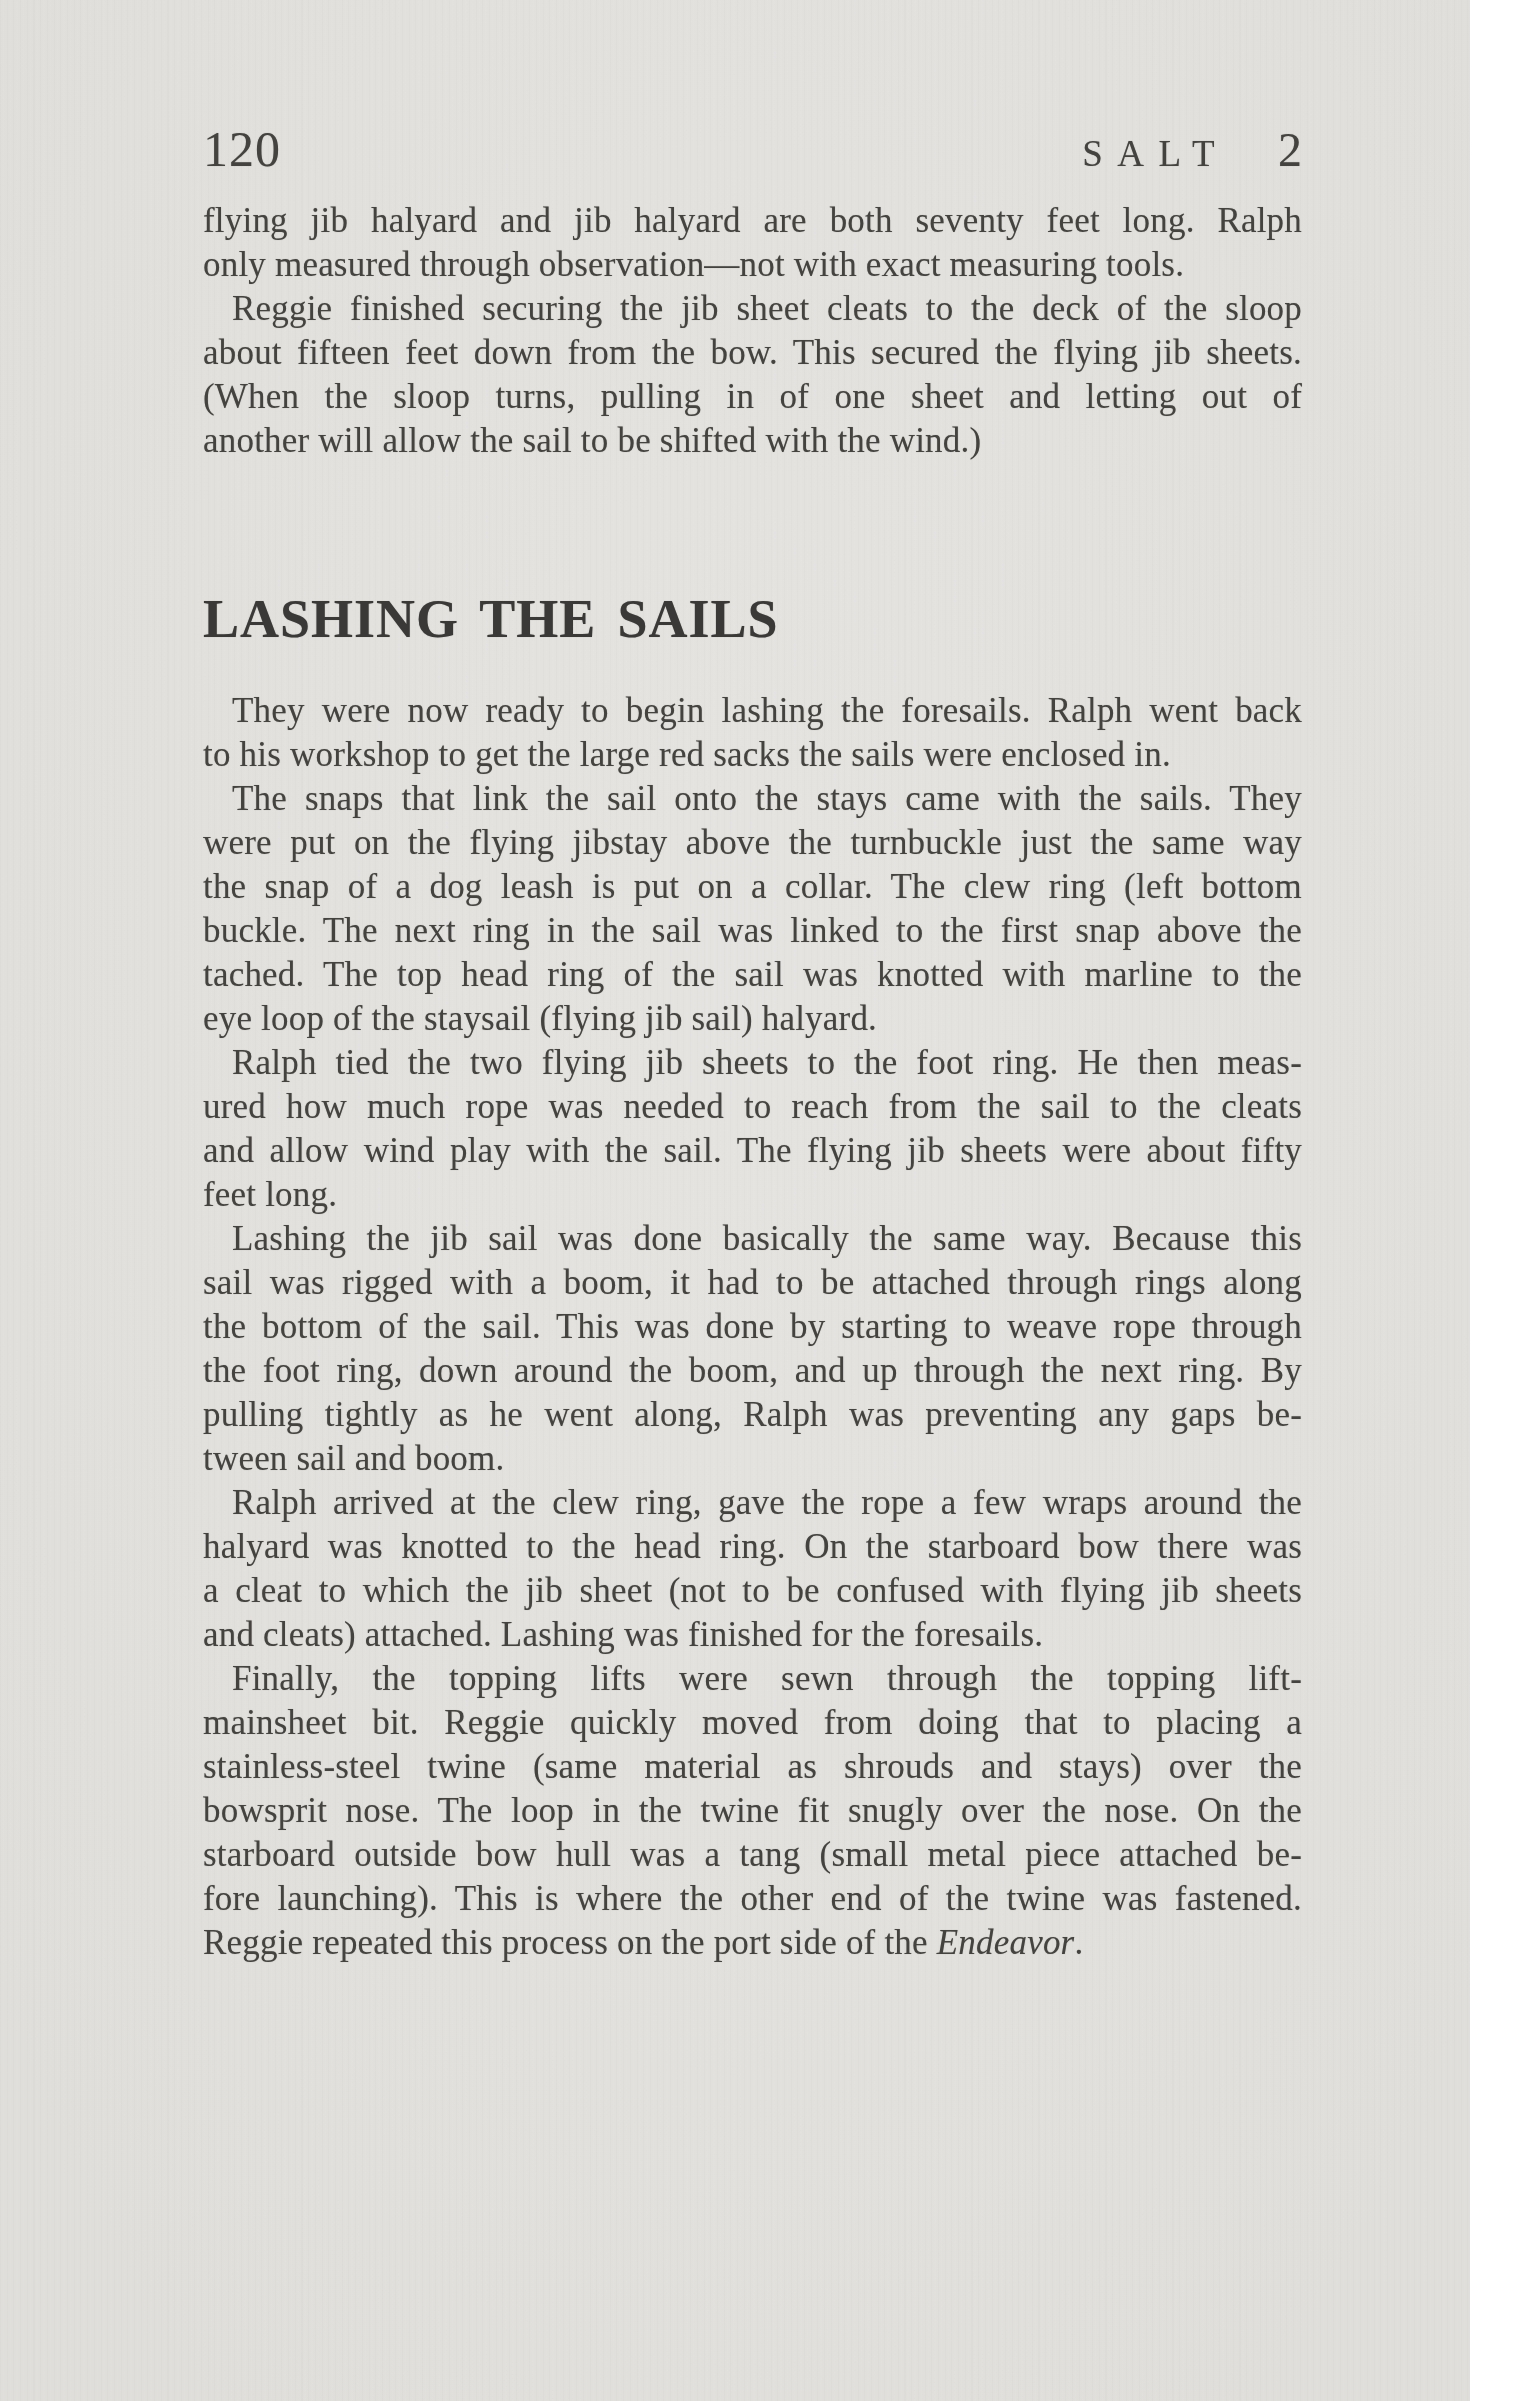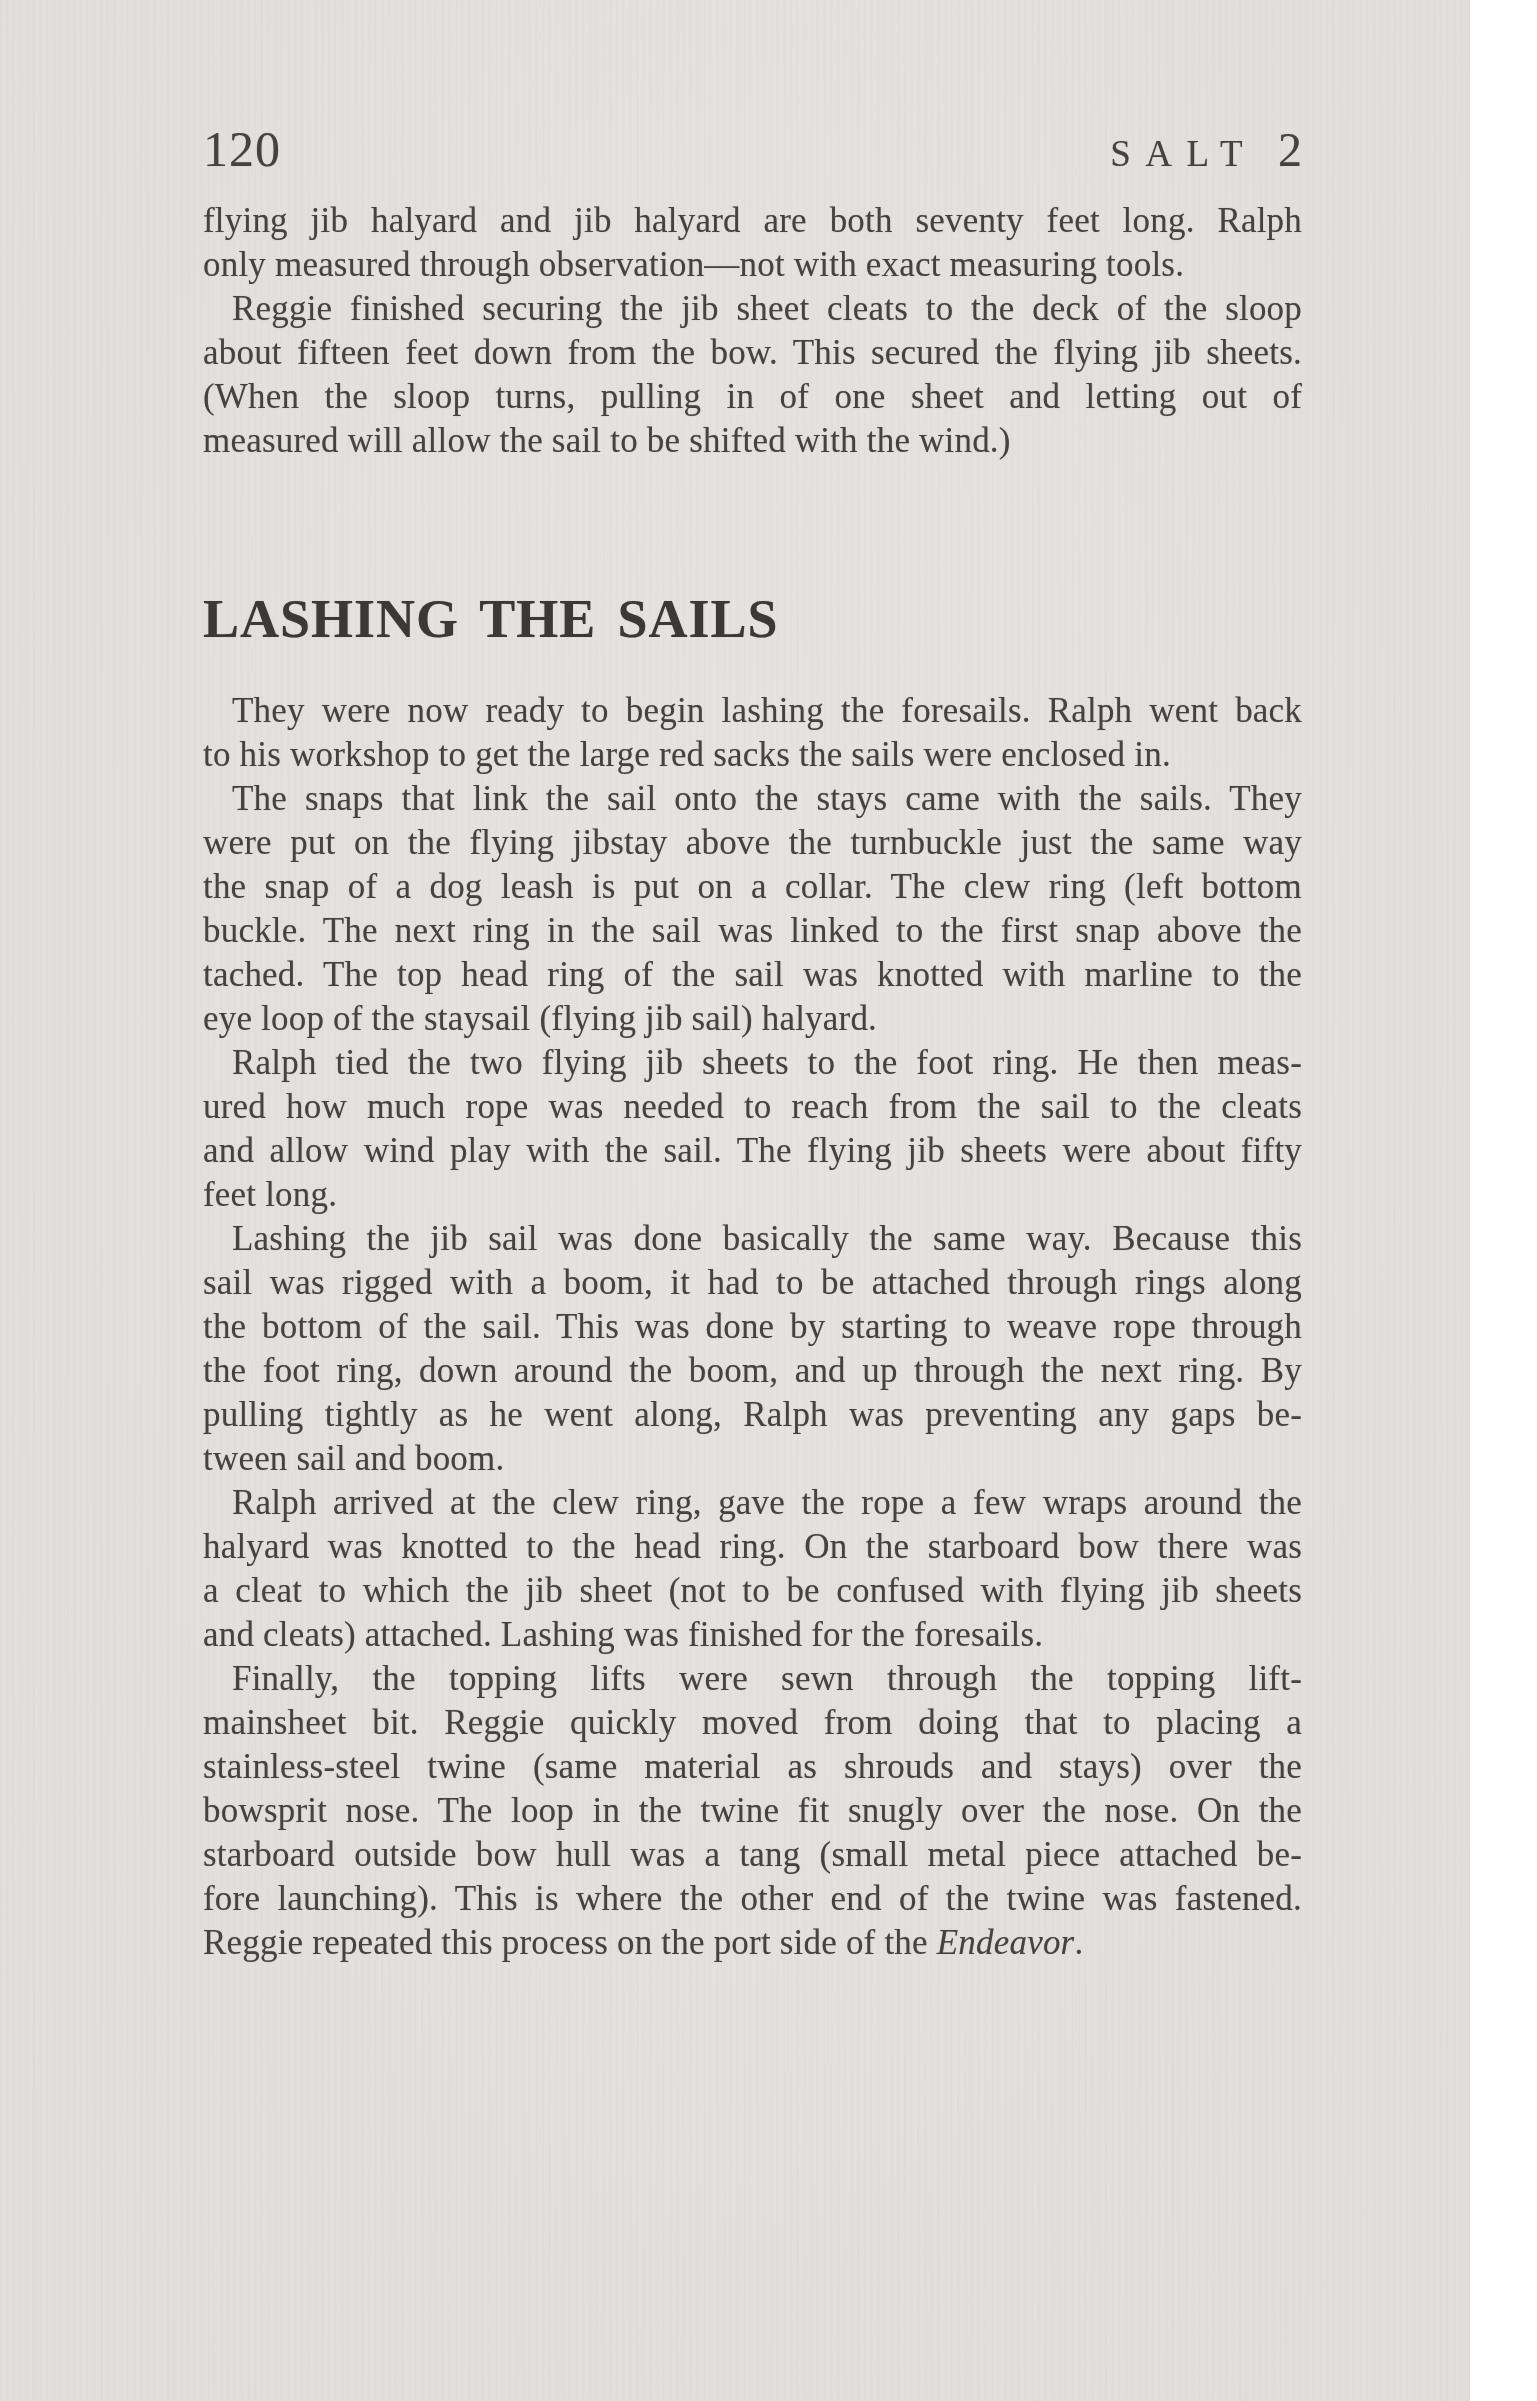--- a/index.html
+++ b/index.html
@@ -36,20 +36,21 @@
     height: 58px;
   }
   .folio {
     font-size: 50px;
     letter-spacing: 1px;
     text-shadow: 0 0 1px rgba(64,63,60,0.35);
   }
   .running-right {
     display: inline-flex;
     align-items: baseline;
+    gap: 28px;
   }
   .salt {
     font-size: 37px;
     letter-spacing: 14.4px;
     text-shadow: 0 0 1px rgba(64,63,60,0.35);
   }
   .vol {
     font-size: 48px;
     margin-left: 21px;
     text-shadow: 0 0 1px rgba(64,63,60,0.35);
@@ -98,21 +99,21 @@
   </div>
   <div class="body-col">
       <div class="paragraph">
         <div class="line fill">flying jib halyard and jib halyard are both seventy feet long. Ralph</div>
         <div class="line">only measured through observation—not with exact measuring tools.</div>
       </div>
       <div class="paragraph">
         <div class="line fill indent">Reggie finished securing the jib sheet cleats to the deck of the sloop</div>
         <div class="line fill">about fifteen feet down from the bow. This secured the flying jib sheets.</div>
         <div class="line fill">(When the sloop turns, pulling in of one sheet and letting out of</div>
-        <div class="line">measured will allow the sail to be shifted with the wind.)</div>
+        <div class="line">another will allow the sail to be shifted with the wind.)</div>
       </div>
       <div class="section-heading">LASHING THE SAILS</div>
       <div class="paragraph">
         <div class="line fill indent">They were now ready to begin lashing the foresails. Ralph went back</div>
         <div class="line">to his workshop to get the large red sacks the sails were enclosed in.</div>
       </div>
       <div class="paragraph">
         <div class="line fill indent">The snaps that link the sail onto the stays came with the sails. They</div>
         <div class="line fill">were put on the flying jibstay above the turnbuckle just the same way</div>
         <div class="line fill">the snap of a dog leash is put on a collar. The clew ring (left bottom</div>

